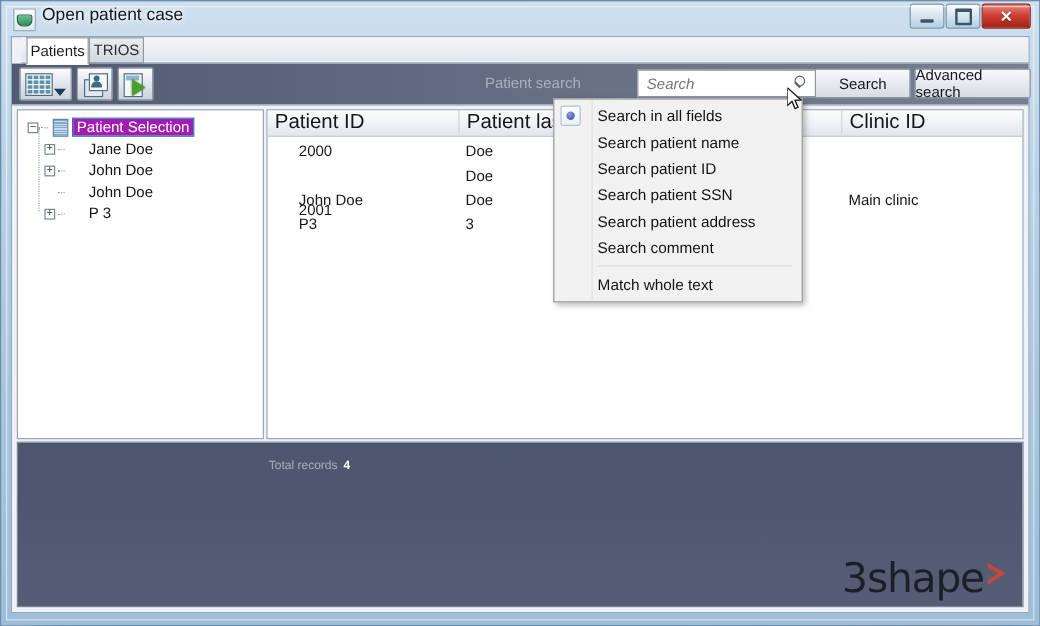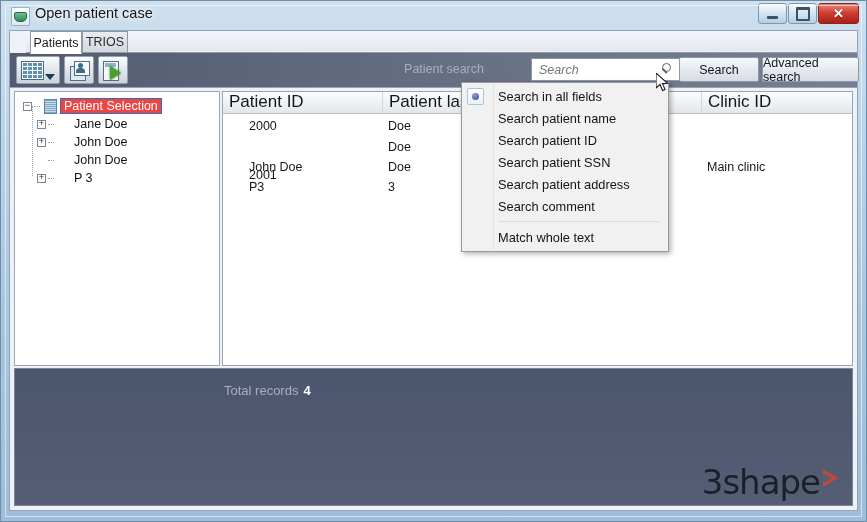--- a/index.html
+++ b/index.html
@@ -72,21 +72,21 @@
   #btn-close .x{color:#fff;font-size:13px;font-weight:bold;line-height:1;text-shadow:0 1px 1px rgba(0,0,0,.5);}
   
   #client{
     position:absolute;left:8px;top:29px;right:8px;bottom:10px;
     background:#eef1f5;
     border:1px solid #8fa6ba;
     box-sizing:border-box;
   }
   
   #tabstrip{
-    position:absolute;left:16px;top:0;right:0;height:20px;
+    position:absolute;left:8px;top:0;right:0;height:20px;
     background:linear-gradient(180deg,#f3f5f8,#e3e8ee);
   }
   .tab{
     position:absolute;top:0;height:22px;box-sizing:border-box;
     font-size:12.5px;color:#1b1d20;
     display:flex;align-items:center;justify-content:center;
     border:1px solid #8d9aa6;
     cursor:default;
   }
   .tab.active{
@@ -206,21 +206,21 @@
   .dotline{position:absolute;height:1px;border-top:1px dotted #97a3ad;}
   .vdotline{position:absolute;width:1px;border-left:1px dotted #97a3ad;}
   .tree-icon-folder{
     width:11px;height:13px;
     background:repeating-linear-gradient(0deg,#7fa8c6 0 1px,#c8dcec 1px 2px);
     border:1px solid #5d86a6;
   }
   .tree-icon-person{position:relative;width:12px;height:14px;}
   .tree-label{margin-left:4px;white-space:nowrap;}
   .tree-label.selected{
-    background:#ef4444;color:#ffffff;padding:0 3px;outline:1px solid #2c6db4;
+    background:#a21caf;color:#ffffff;padding:0 3px;outline:1px solid #2c6db4;
   }
   
   #table-pane{
     position:absolute;left:212px;top:60px;right:4px;bottom:144px;
     background:#ffffff;border:1px solid #9aa6b2;box-sizing:border-box;
     overflow:hidden;
   }
   #table-header{
     position:absolute;left:0;top:0;right:0;height:21px;
     background:linear-gradient(180deg,#fbfcfd,#eef1f4 55%,#e2e6eb);
@@ -234,21 +234,21 @@
   .td{
     position:absolute;font-size:12.5px;color:#14171b;white-space:nowrap;
   }
   
   #bottom-panel{
     position:absolute;left:4px;right:4px;bottom:4px;height:138px;
     background:linear-gradient(180deg,#4d566f 0%,#4f5870 40%,#555e75 100%);
     border:1px solid #7b869c;box-sizing:border-box;
   }
   #total-records{
-    position:absolute;left:209px;top:14px;font-size:13px;color:#a8aebc;
+    position:absolute;left:209px;top:14px;font-size:10px;color:#a8aebc;
   }
   #total-records b{color:#ffffff;font-weight:bold;margin-left:5px;}
   #logo{
     position:absolute;right:14px;bottom:6px;display:flex;align-items:flex-end;
   }
   #logo .word{
     font-size:34px;letter-spacing:-1px;color:#1b2028;line-height:1;
     font-family:"DejaVu Sans",sans-serif;
   }
   #logo .tri{

